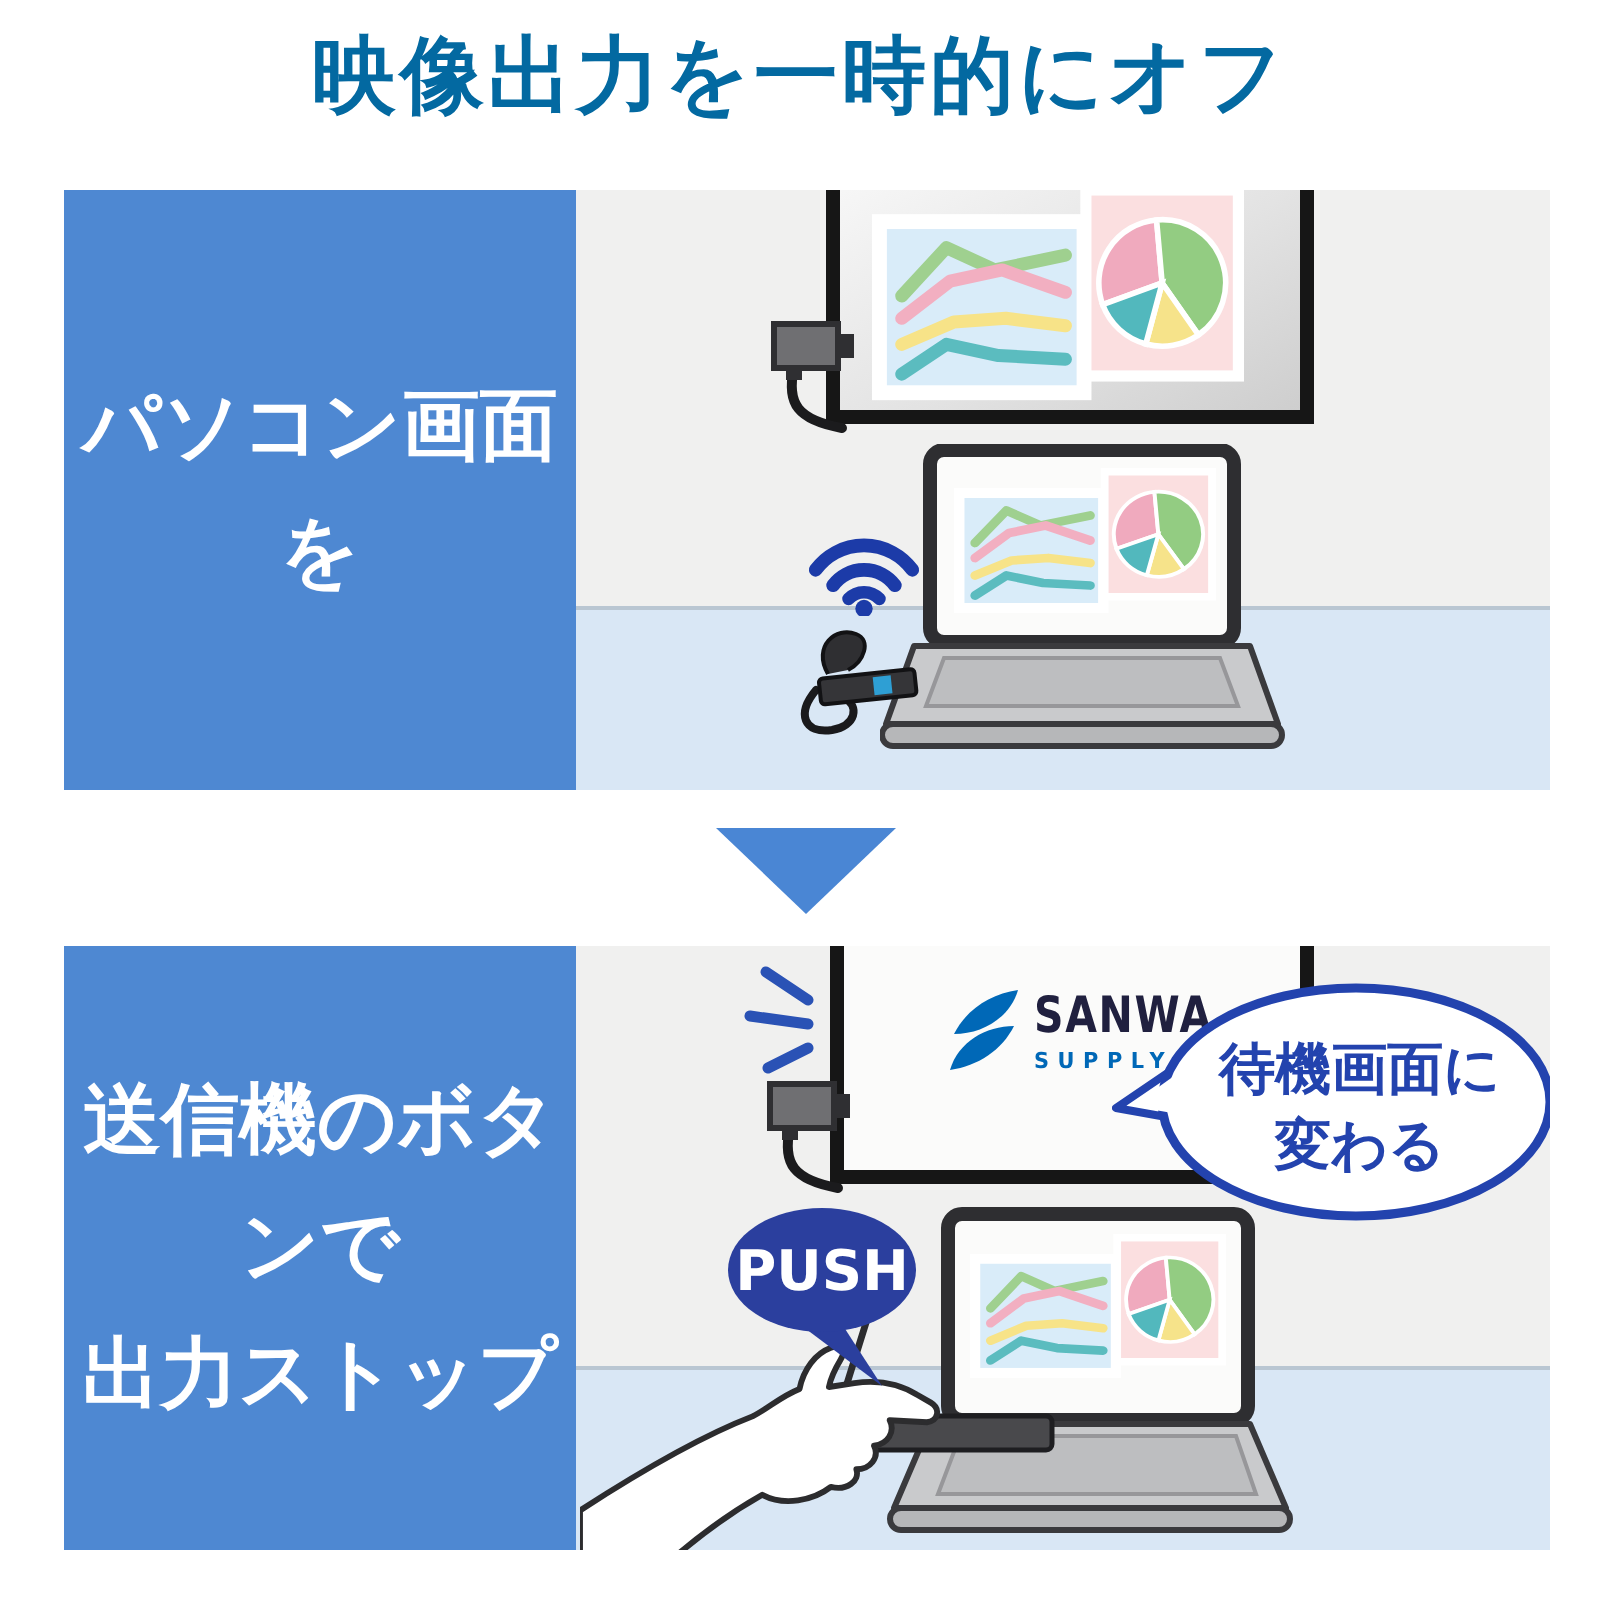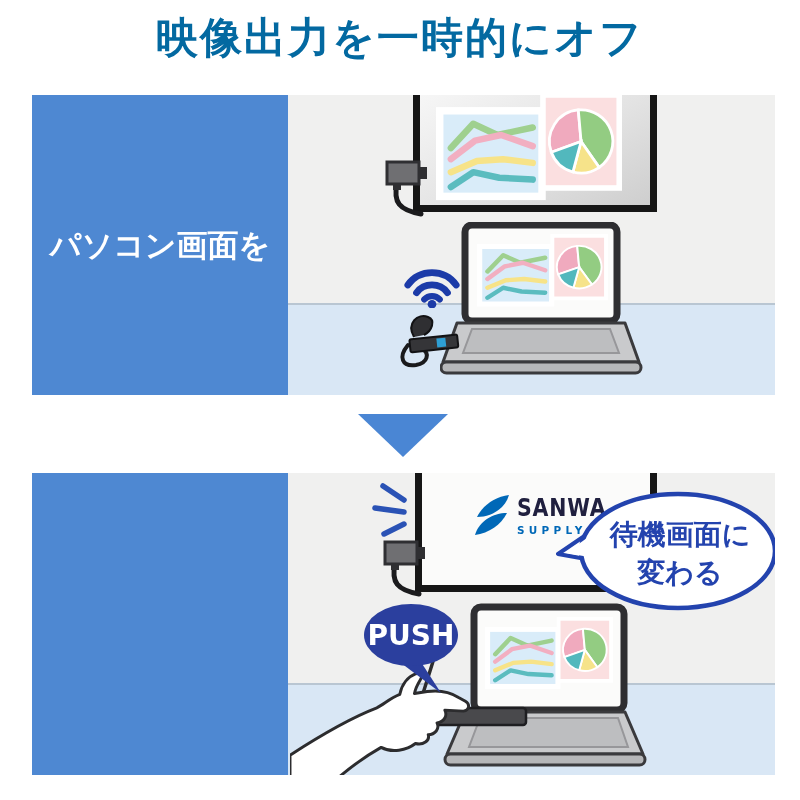--- a/index.html
+++ b/index.html
@@ -4,21 +4,21 @@
 <style>
   html,body{margin:0;padding:0;background:#ffffff;}
   .page{position:relative;width:800px;height:800px;background:#ffffff;overflow:hidden;
         font-family:"DejaVu Sans","Liberation Sans",sans-serif;}
   .abs{position:absolute;}
   .title{position:absolute;top:10px;left:0;width:100%;text-align:center;
          font-family:"DejaVu Serif","Liberation Serif",serif;
          font-size:42px;font-weight:700;color:#0369a1;letter-spacing:2px;}
   .step-box{position:absolute;left:32px;width:256px;background:#4e88d2;color:#ffffff;
             display:flex;flex-direction:column;justify-content:center;align-items:center;
-            font-size:31px;font-weight:600;line-height:1.62;text-align:center;}
+            font-size:39px;font-weight:600;line-height:1.62;text-align:center;}
   #box1{top:95px;height:300px;}
   #box2{top:473px;height:302px;}
   .scene{position:absolute;left:288px;width:487px;background:#f0f0ef;overflow:hidden;}
   #scene1{top:95px;height:300px;}
   #scene2{top:473px;height:302px;}
   .floor{position:absolute;left:0;bottom:0;width:100%;height:90px;background:#d9e7f5;
          border-top:2px solid #b9c6d2;}
   .display{position:absolute;background:#161616;box-sizing:border-box;padding:7px;}
   #display1{left:125px;top:-12px;width:244px;height:129px;}
   #display2{left:127px;top:-12px;width:242px;height:131px;}
@@ -109,20 +109,22 @@
       <g transform="rotate(-6 35 40)">
         <rect x="12" y="32" width="48" height="13" rx="2" fill="#353538" stroke="#121214" stroke-width="2"></rect>
         <rect x="39" y="34" width="9" height="9" fill="#2e9fd4"></rect>
       </g>
     </svg>
   </div>
 
   <div class="down-arrow"></div>
 
   <div class="step-box" id="box2">
+    <div>送信機のボタンで</div>
+    <div>出力ストップ</div>
   </div>
 
   <div class="scene" id="scene2">
     <div class="floor"></div>
 
     <div class="display" id="display2">
       <div class="screen2">
         <div class="logo">
           <svg width="34" height="42" viewBox="0 0 34 42">
             <path d="M34,0 C30,14 16,22 2,22 C8,10 20,2 34,0 Z" fill="#0068b7"></path>

